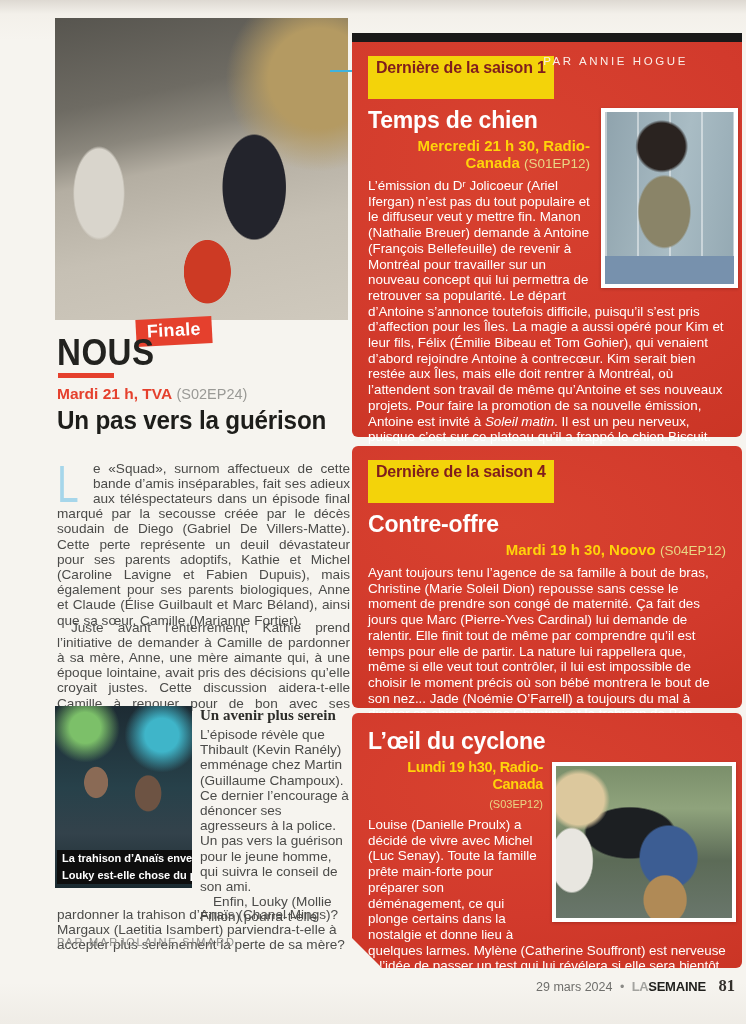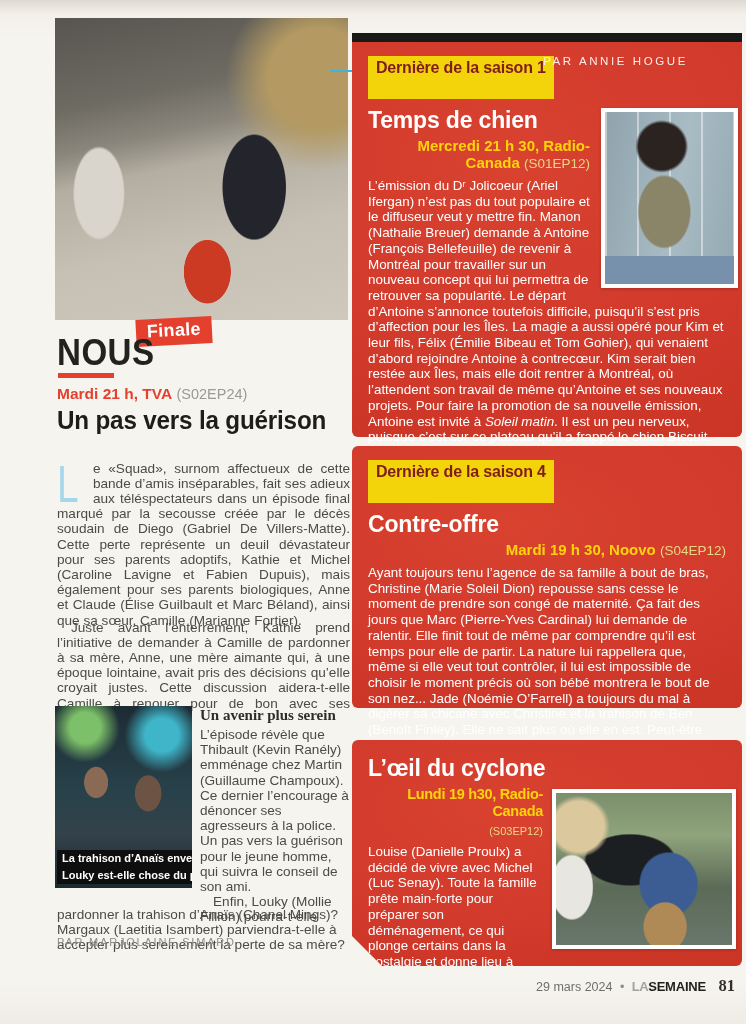--- a/index.html
+++ b/index.html
@@ -48,21 +48,21 @@
   
   .topband{position:absolute;left:352px;top:33px;width:390px;height:9px;background:#191919;}
   .notch{position:absolute;left:508px;top:41px;width:0;height:0;
     border-left:16px solid transparent;border-right:16px solid transparent;border-top:15px solid #191919;}
   .blue-tick{position:absolute;left:330px;top:70px;width:22px;height:2px;background:#3fb3de;}
   .panel{position:absolute;left:352px;width:390px;box-sizing:border-box;
     background:radial-gradient(ellipse 120% 90% at 40% 30%, #d8422f 0%, #d23a2c 55%, #c93424 100%);
     padding:14px 16px 12px;}
   .panel-1{top:42px;height:395px;border-radius:0 0 6px 6px;}
   .panel-2{top:446px;height:262px;border-radius:6px;}
-  .panel-3{top:740px;height:226px;border-radius:6px;
+  .panel-3{top:713px;height:255px;border-radius:6px;
     clip-path:polygon(0 0,100% 0,100% 100%,30px 100%,0 calc(100% - 30px));}
   .byline-right{position:absolute;top:13px;right:54px;color:#fbeee8;font-size:11.5px;letter-spacing:2.6px;}
   .tag{display:inline-block;background:#f3d30a;color:#7f1d1d;font-size:16px;font-weight:800;
     padding:3px 8px 22px;letter-spacing:-.2px;}
   .ptitle{margin:7px 0 0;color:#fff;font-size:24px;font-weight:900;letter-spacing:-.2px;
     transform:scaleX(.96);transform-origin:left;}
   .psched{margin:3px 0 0;font-size:15px;text-align:right;}
   .psched .when{color:#ffd30a;font-weight:800;}
   .psched .ep{color:#e9d684;font-weight:400;font-size:13.5px;}
   .pbody{margin:7px 0 0;color:#fff;font-size:13.4px;line-height:15.7px;text-align:left;}

